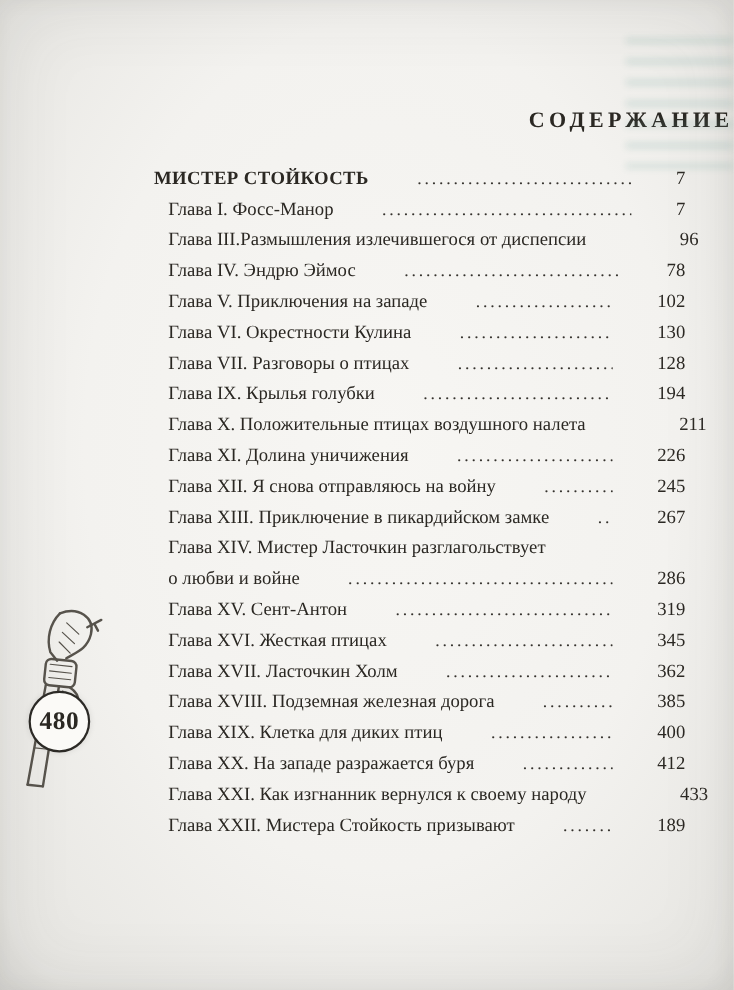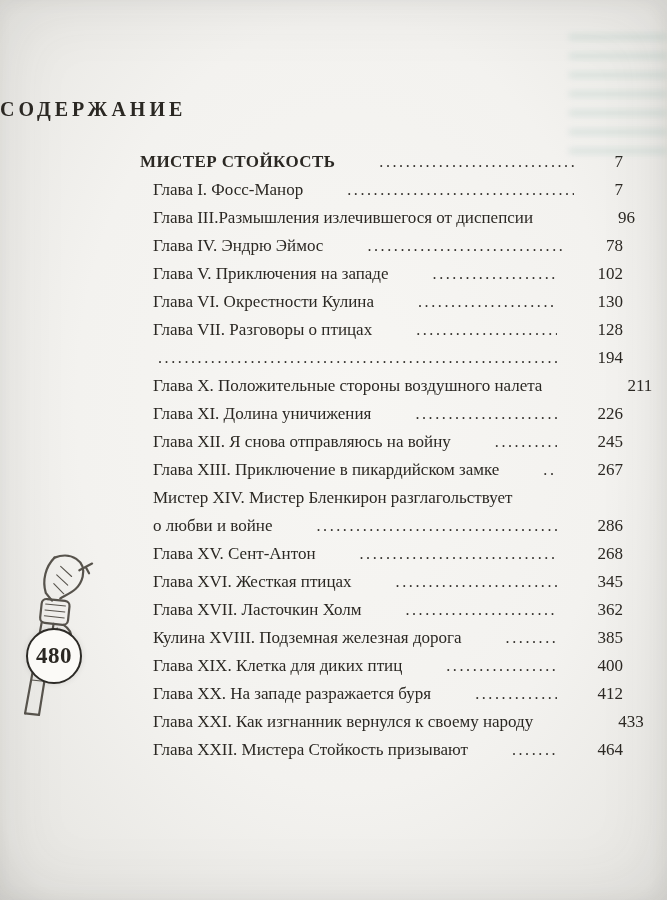--- a/index.html
+++ b/index.html
@@ -32,25 +32,26 @@
       rgba(105,160,150,0.38) 0px, rgba(105,160,150,0.38) 6px,
       transparent 6px, transparent 19px
     );
     filter: blur(3px);
     opacity: 0.45;
     pointer-events: none;
   }
   .header {
     margin: 0;
     padding-top: 96px;
-    text-align: left;
+    text-align: right;
     font-size: 20px;
     font-weight: bold;
     letter-spacing: 4px;
     line-height: 26px;
+    padding-left: 48px;
   }
   .toc {
     margin-top: 26px;
     padding-left: 140px;
     padding-right: 44px;
     font-size: 17px;
   }
   .toc-row {
     display: flex;
     align-items: center;
@@ -150,68 +151,69 @@
         <span class="toc-title">Глава VI. Окрестности Кулина</span>
         <span class="leader"></span>
         <span class="toc-page">130</span>
       </div>
       <div class="toc-row chapter">
         <span class="toc-title">Глава VII. Разговоры о птицах</span>
         <span class="leader"></span>
         <span class="toc-page">128</span>
       </div>
       <div class="toc-row chapter">
+        <span class="toc-title">Глава IX. Крылья голубки</span>
         <span class="leader"></span>
         <span class="toc-page">194</span>
       </div>
       <div class="toc-row chapter">
-        <span class="toc-title">Глава X. Положительные стороны воздушного налета</span>
+        <span class="toc-title">Глава X. Положительные птицах воздушного налета</span>
         <span class="leader"></span>
         <span class="toc-page">211</span>
       </div>
       <div class="toc-row chapter">
         <span class="toc-title">Глава XI. Долина уничижения</span>
         <span class="leader"></span>
         <span class="toc-page">226</span>
       </div>
       <div class="toc-row chapter">
         <span class="toc-title">Глава XII. Я снова отправляюсь на войну</span>
         <span class="leader"></span>
         <span class="toc-page">245</span>
       </div>
       <div class="toc-row chapter">
         <span class="toc-title">Глава XIII. Приключение в пикардийском замке</span>
         <span class="leader"></span>
         <span class="toc-page">267</span>
       </div>
       <div class="toc-row chapter">
-        <span class="toc-title">Мистер XIV. Мистер Бленкирон разглагольствует</span>
+        <span class="toc-title">Глава XIV. Мистер Ласточкин разглагольствует</span>
       </div>
       <div class="toc-row chapter wrap-line">
         <span class="toc-title">о любви и войне</span>
         <span class="leader"></span>
         <span class="toc-page">286</span>
       </div>
       <div class="toc-row chapter">
         <span class="toc-title">Глава XV. Сент-Антон</span>
         <span class="leader"></span>
-        <span class="toc-page">268</span>
+        <span class="toc-page">319</span>
       </div>
       <div class="toc-row chapter">
         <span class="toc-title">Глава XVI. Жесткая птицах</span>
         <span class="leader"></span>
         <span class="toc-page">345</span>
       </div>
       <div class="toc-row chapter">
         <span class="toc-title">Глава XVII. Ласточкин Холм</span>
         <span class="leader"></span>
         <span class="toc-page">362</span>
       </div>
       <div class="toc-row chapter">
-        <span class="toc-title">Кулина XVIII. Подземная железная дорога</span>
+        <span class="toc-title">Глава XVIII. Подземная железная дорога</span>
         <span class="leader"></span>
         <span class="toc-page">385</span>
       </div>
       <div class="toc-row chapter">
         <span class="toc-title">Глава XIX. Клетка для диких птиц</span>
         <span class="leader"></span>
         <span class="toc-page">400</span>
       </div>
       <div class="toc-row chapter">
         <span class="toc-title">Глава XX. На западе разражается буря</span>
@@ -219,21 +221,21 @@
         <span class="toc-page">412</span>
       </div>
       <div class="toc-row chapter">
         <span class="toc-title">Глава XXI. Как изгнанник вернулся к своему народу</span>
         <span class="leader"></span>
         <span class="toc-page">433</span>
       </div>
       <div class="toc-row chapter">
         <span class="toc-title">Глава XXII. Мистера Стойкость призывают</span>
         <span class="leader"></span>
-        <span class="toc-page">464</span>
+        <span class="toc-page">189</span>
       </div>
     </div>
 
   <div class="stamp-wrap">
     <svg class="pistol" width="96" height="190" viewBox="0 0 96 190" xmlns="http://www.w3.org/2000/svg">
       <g fill="none" stroke="#57534c" stroke-width="2.2" stroke-linecap="round" transform="rotate(6 48 95)">
 
         <path d="M40 14 C56 6 72 14 70 30 C68 44 58 48 50 54"></path>
         <path d="M40 14 C32 24 30 38 35 50 L42 57"></path>
         <path d="M47 22 l12 9 M44 31 l12 9 M42 40 l11 9" stroke-width="1.1"></path>

